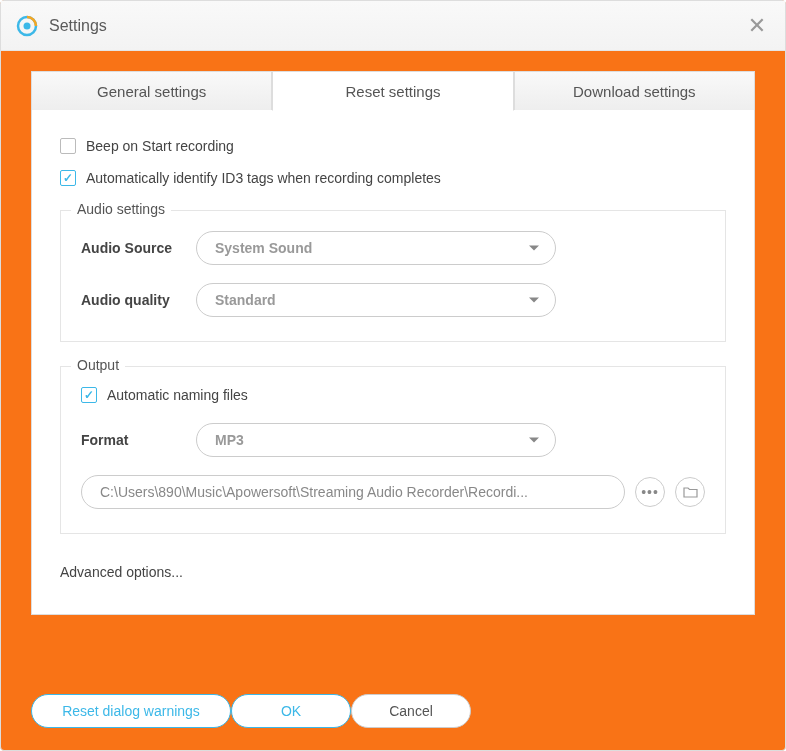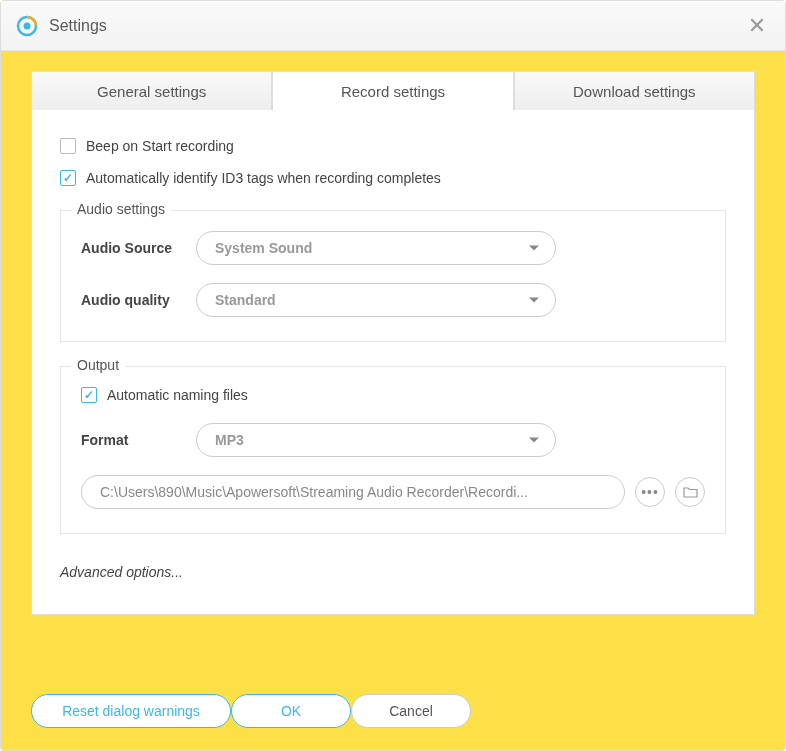--- a/index.html
+++ b/index.html
@@ -10,21 +10,21 @@
     }
     body {
       background: #fff;
       width: 786px;
       height: 751px;
       overflow: hidden;
     }
     .window {
       width: 786px;
       height: 751px;
-      background: #fde047;
+      background: #f97316;
       border: 1px solid #ddd;
       border-radius: 4px;
       position: relative;
     }
     .titlebar {
       height: 50px;
       background: linear-gradient(to bottom, #f9f9f9, #f3f3f3);
       border-bottom: 1px solid #e5e5e5;
       display: flex;
       align-items: center;
@@ -211,21 +211,20 @@
       justify-content: center;
       cursor: pointer;
       color: #888;
       background: #fff;
     }
     .advanced-link {
       margin-top: 30px;
       font-size: 14px;
       color: #444;
       cursor: pointer;
-      font-style: italic;
     }
     .footer {
       position: absolute;
       bottom: 22px;
       left: 30px;
       right: 30px;
       display: flex;
       align-items: center;
       justify-content: flex-start;
     }
@@ -273,21 +272,21 @@
     </div>
     <span class="title-text">Settings</span>
     <div class="close-btn">
       <span>✕</span>
     </div>
   </div>
 
   <div class="content">
     <div class="tabs">
       <div class="tab">General settings</div>
-      <div class="tab active">Record settings</div>
+      <div class="tab active">Reset settings</div>
       <div class="tab">Download settings</div>
     </div>
 
     <div class="tab-panel">
       <div class="checkbox-row">
         <div class="checkbox"></div>
         <span>Beep on Start recording</span>
       </div>
       <div class="checkbox-row">
         <div class="checkbox checked"></div>

